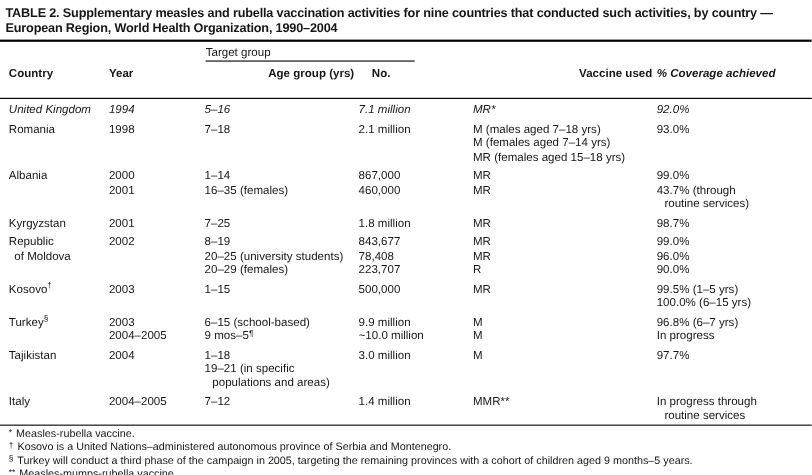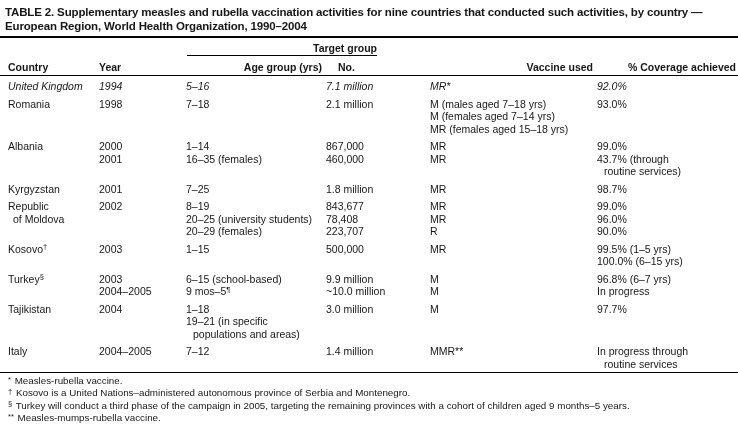--- a/index.html
+++ b/index.html
@@ -23,31 +23,31 @@
   col.c1{width:97px;} col.c2{width:87px;} col.c3{width:140px;}
   col.c4{width:104px;} col.c5{width:167px;} col.c6{width:143px;}
   th,td{
     text-align:left;vertical-align:bottom;
     padding:0 2px 0 2px;line-height:12.5px;
     white-space:nowrap;overflow:visible;
   }
   thead th{font-weight:bold;}
   tr.span-row th{height:16px;border:none;}
   .tg-underline{
-    width:190px;margin-left:1px;text-align:right;
-    border-bottom:1px solid #000;padding-bottom:1px;font-weight:bold;
+    width:190px;margin-left:1px;text-align:left;
+    border-bottom:1px solid #000;padding-bottom:1px;font-weight:normal;
   }
   tr.cols-row th{
-    border-bottom:1px solid #000;height:17px;padding-bottom:2px;margin-left:44px;
+    border-bottom:1px solid #000;height:17px;padding-bottom:16px;margin-left:44px;
   }
   th.h-country{padding-left:8px;}
   th.h-age{text-align:right;}
   th.h-no{padding-left:14px;}
   th.h-vaccine{text-align:right;}
-  th.h-coverage{text-align:right;}
+  th.h-coverage{text-align:left;font-style:italic;}
   tbody td:first-child{padding-left:8px;}
   tbody tr:first-child td{padding-top:4px;font-style:italic;}
   tbody tr.gap td{padding-top:5px;}
   td.ind{padding-left:9px;}
   tbody td:first-child.ind{padding-left:13px;}
   sup{
     font-size:7.5px;line-height:0;vertical-align:baseline;
     position:relative;top:-3.5px;
   }
   .bottom-rule{border-top:1px solid #000;height:0;margin-top:2px;}

